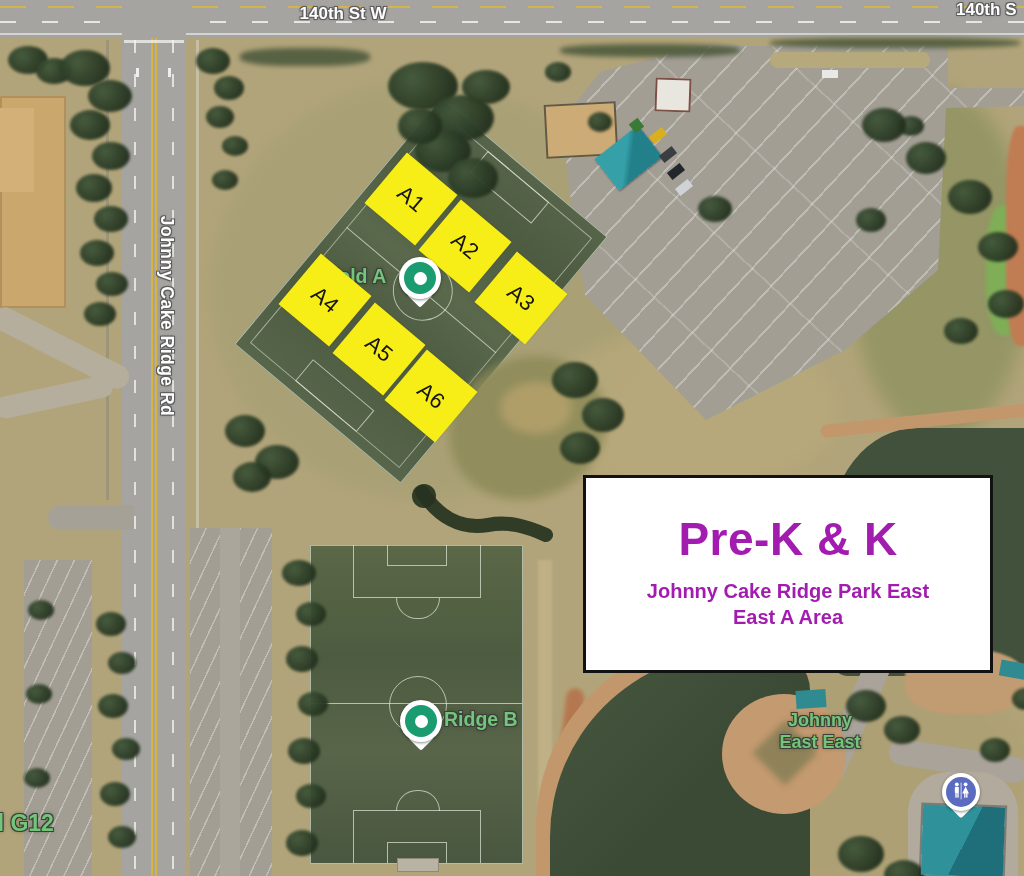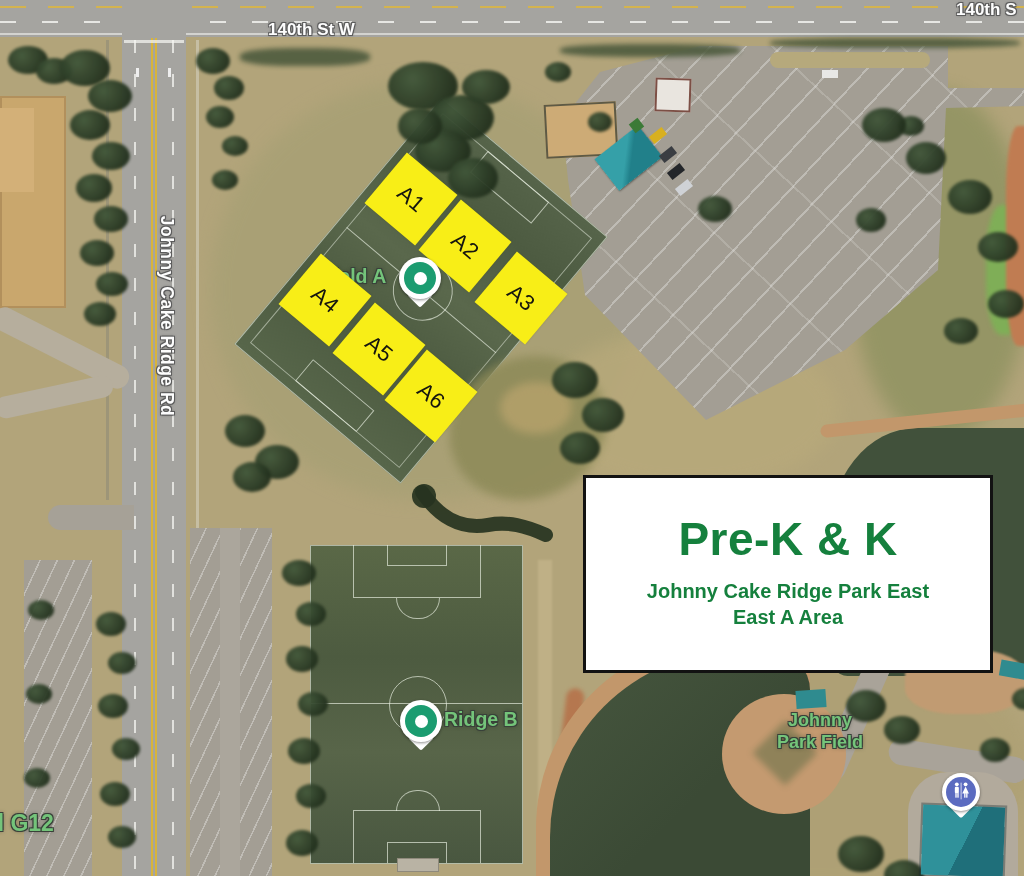--- a/index.html
+++ b/index.html
@@ -44,21 +44,21 @@
   .pin .tail{position:absolute;left:12px;top:29px;width:18px;height:18px;background:#fff;
     transform:rotate(45deg);border-radius:2px;}
   .pin .core{position:absolute;left:5px;top:5px;width:32px;height:32px;border-radius:50%;background:#1b9c70;}
   .pin .dotw{position:absolute;left:14.5px;top:14.5px;width:13px;height:13px;border-radius:50%;background:#fff;}
   .pin.small{width:38px;height:50px;}
   .pin.small .halo{width:38px;height:38px;}
   .pin.small .tail{left:11px;top:26px;width:16px;height:16px;}
   .pin.small .core{left:4px;top:4px;width:30px;height:30px;background:#5b6bc0;}
   
   .infobox{position:absolute;left:583px;top:475px;width:404px;height:192px;background:#fff;
-    border:3px solid #121212;z-index:50;text-align:center;color:#15803d;}
+    border:3px solid #121212;z-index:50;text-align:center;color:#a21caf;}
   .infobox .title{margin-top:34px;font-size:46px;font-weight:700;letter-spacing:.5px;}
   .infobox .sub{font-size:20px;font-weight:700;line-height:1.32;}
   .bld{position:absolute;z-index:7;}
 </style>
 </head>
 <body>
 
 <div class="stage">
 
   <div class="patch" style="left:210px;top:80px;width:430px;height:420px;background:#a29e72;opacity:.55;"></div>
@@ -246,25 +246,25 @@
       <span>A5</span>
     </div>
   <div class="marker" style="left:398px;top:363px;">
       <span>A6</span>
     </div>
 
   <div class="gmlabel" style="left:322px;top:265px;font-size:19.5px;">Field A</div>
   <div class="gmlabel" style="left:444px;top:708px;font-size:19.5px;">Ridge B</div>
   <div class="gmlabel" style="left:720px;top:710px;width:200px;text-align:center;font-size:18px;line-height:1.22;">
     <span style="display:block;">Johnny</span>
-    <span style="display:block;">Park Field</span>
+    <span style="display:block;">East East</span>
   </div>
   <div class="gmlabel" style="left:-10px;top:810px;font-size:23px;">d G12</div>
 
-  <div class="roadlabel" style="left:268px;top:20px;width:150px;text-align:left;">140th St W</div>
+  <div class="roadlabel" style="left:268px;top:4px;width:150px;text-align:center;">140th St W</div>
   <div class="roadlabel" style="left:956px;top:0px;">140th S</div>
   <div class="abs" style="left:166px;top:316px;width:0;height:0;z-index:25;">
     <span class="roadlabel" style="position:absolute;transform:translate(-50%,-50%) rotate(90deg);font-size:17.5px;letter-spacing:.5px;">Johnny Cake Ridge Rd</span>
   </div>
 
   <div class="pin" style="left:399px;top:257px;">
     <span class="tail"></span>
     <span class="halo"></span>
     <span class="core"></span>
     <span class="dotw"></span>

